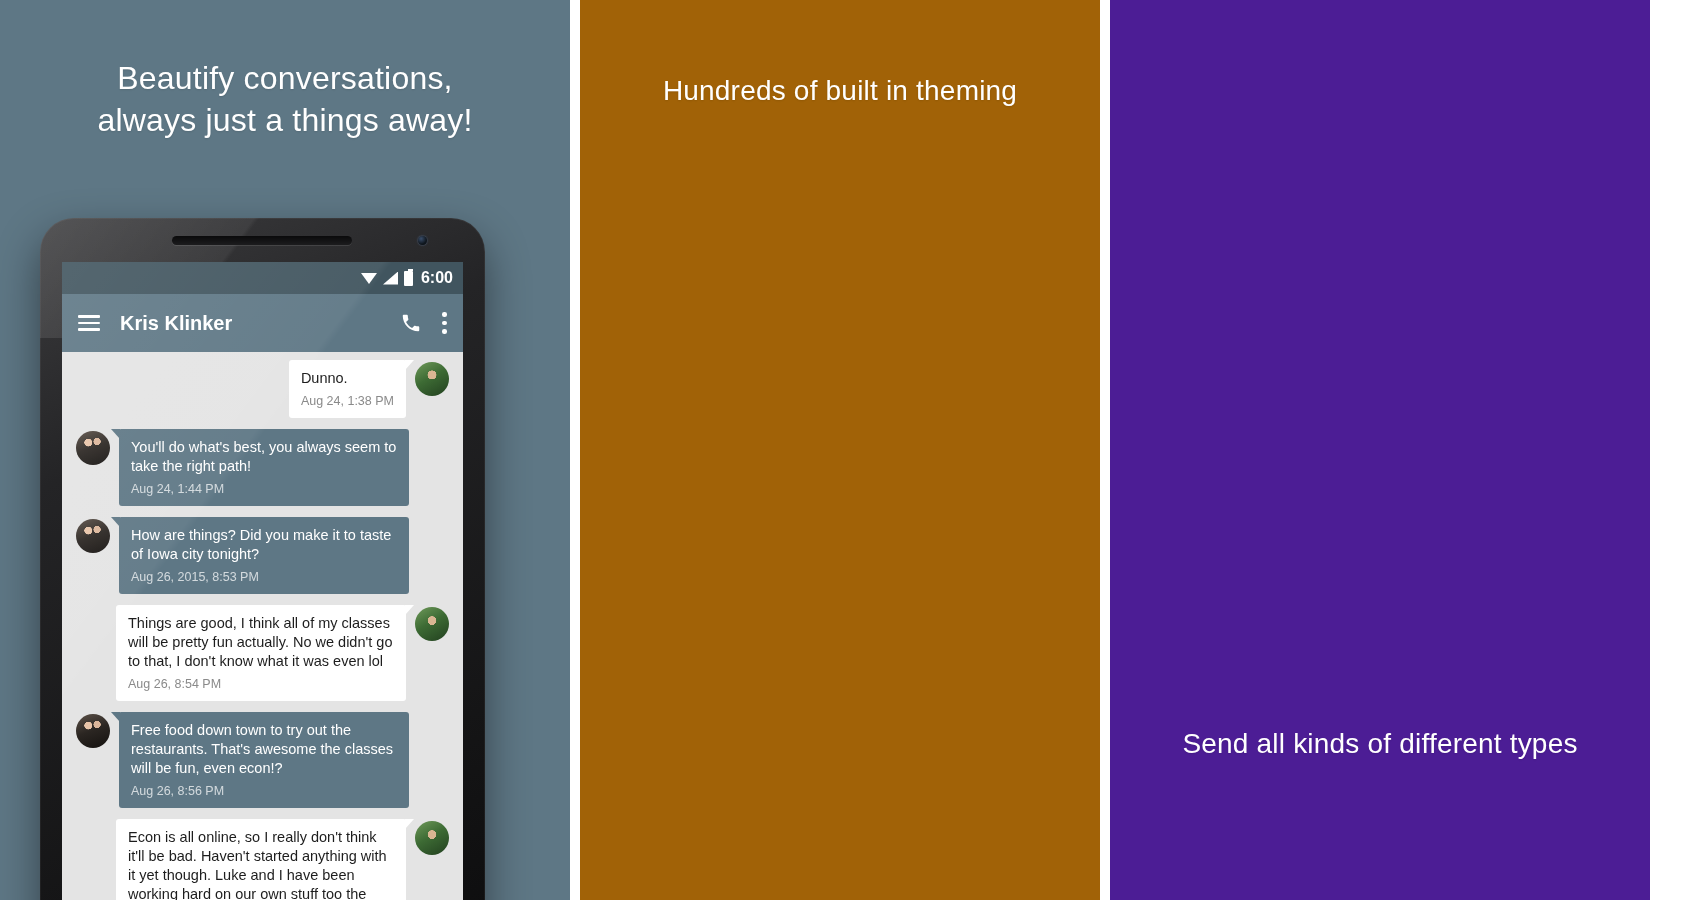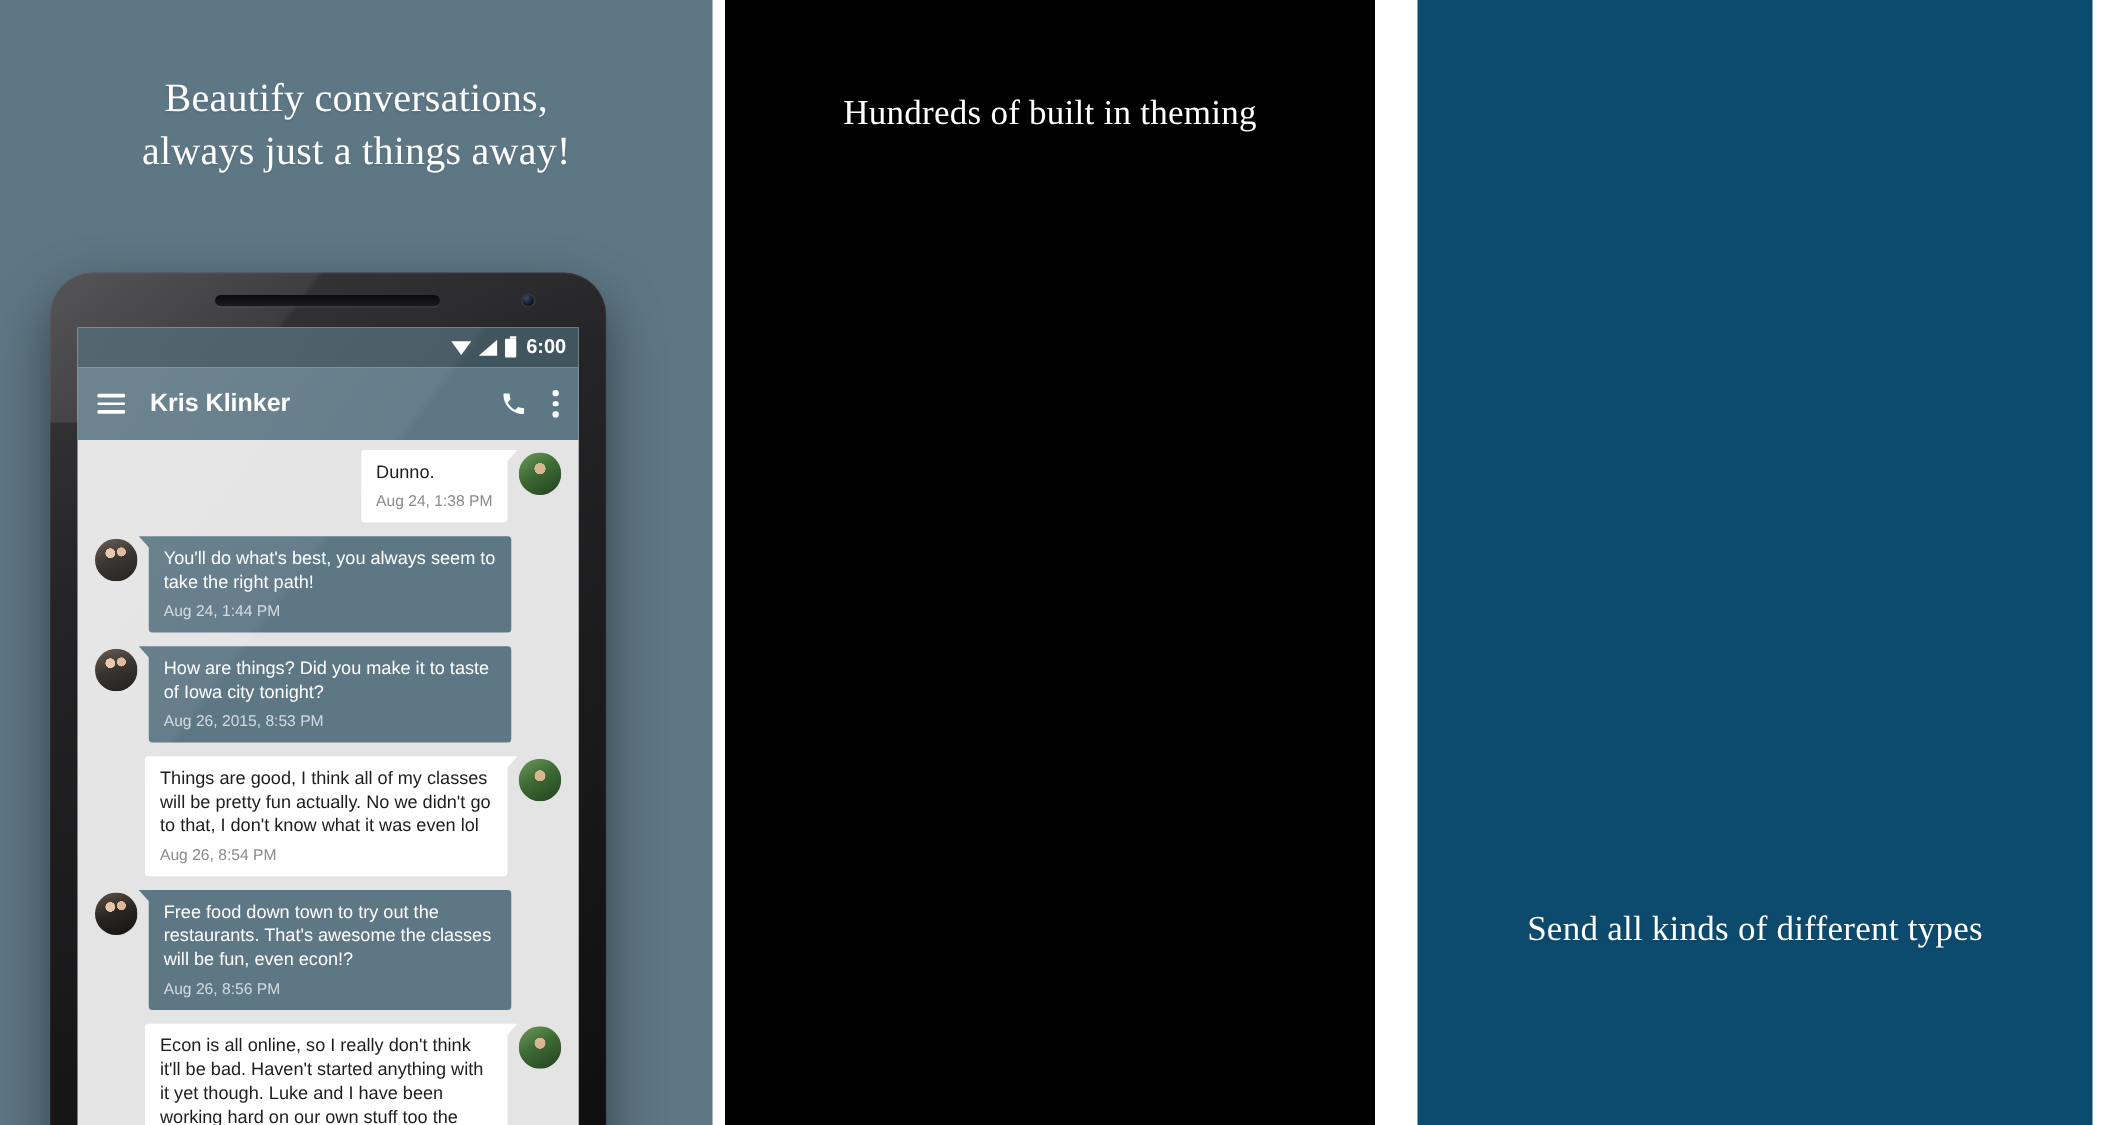--- a/index.html
+++ b/index.html
@@ -7,29 +7,28 @@
     width:1700px; height:900px; overflow:hidden;
     font-family:"Liberation Sans", sans-serif;
     background:#ffffff;
   }
   .stage { position:relative; width:1700px; height:900px; display:flex; }
 
   
   .panel { position:relative; height:900px; overflow:hidden; }
   .panel-1 { width:570px; background:#5e7785; }
   .panel-gap { width:10px; background:#ffffff; }
-  .panel-2 { width:520px; background:#000000; }
-  .panel-3 { width:540px; background:#0c4a6e;margin-left:24px; }
+  .panel-2 { width:520px; background:#a16207; }
+  .panel-3 { width:540px; background:#4c1d95; }
 
   .caption {
     position:absolute; left:0; right:0;
     text-align:center; color:#ffffff;
     font-weight:300; letter-spacing:.2px;
     text-shadow:0 1px 2px rgba(0,0,0,.10);
-    font-family:Liberation Serif, serif;
   }
   .cap-1 { top:57px; font-size:32px; line-height:42px; }
   .cap-2 { top:72px; font-size:28px; line-height:37px; }
   .cap-3 { bottom:138px; font-size:28px; line-height:37px; }
 
   
   .phone {
     position:absolute;
     background:linear-gradient(155deg,#3c3c3e 0%,#242426 28%,#141415 75%,#0c0c0d 100%);
     border-radius:34px;

